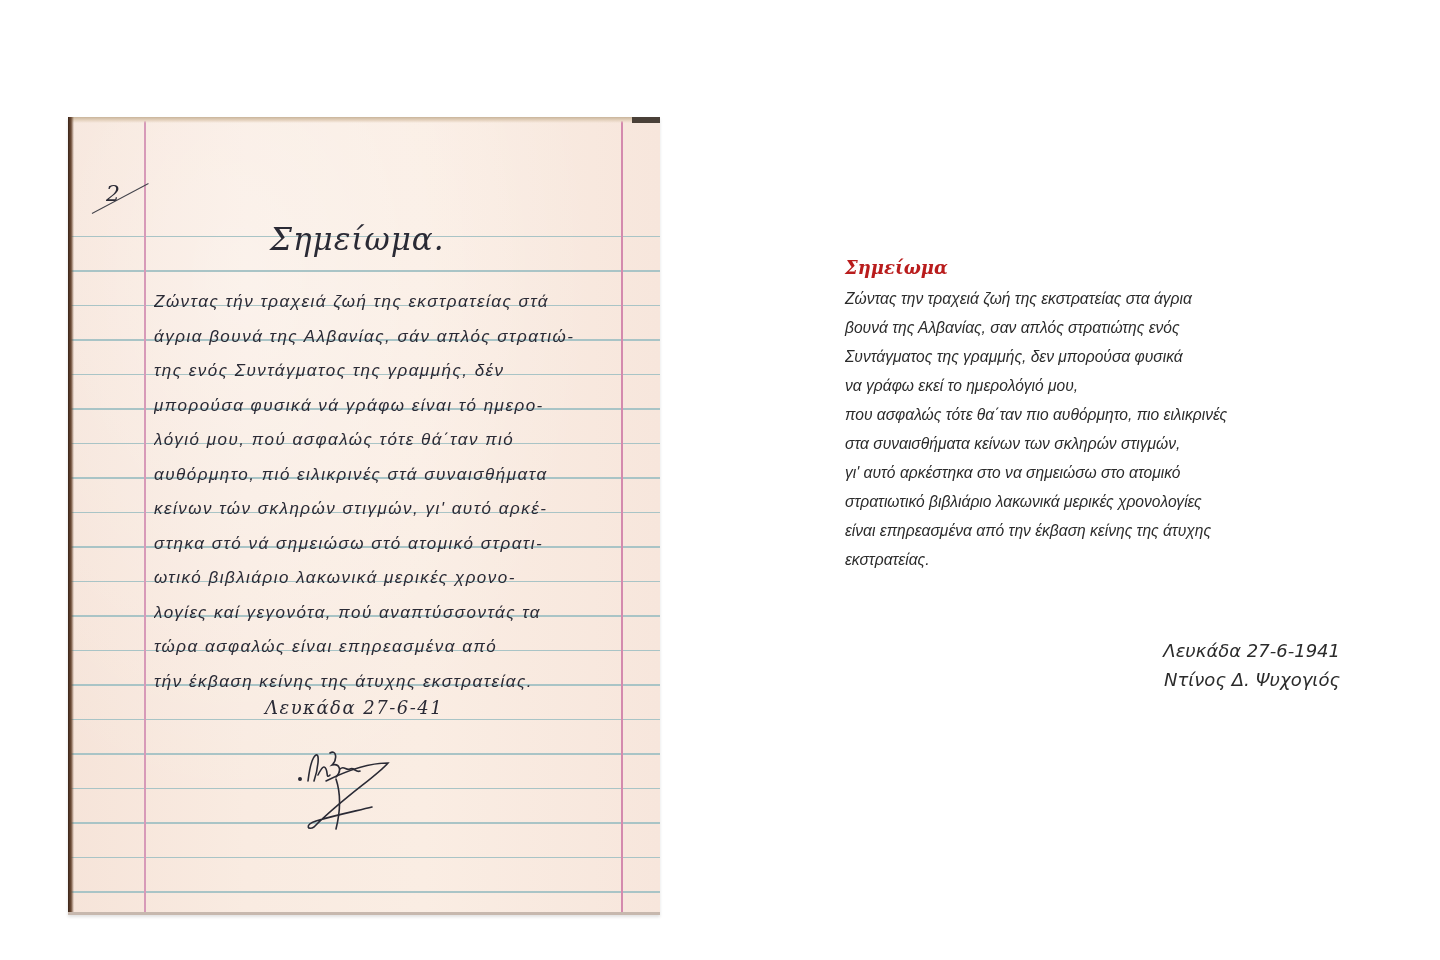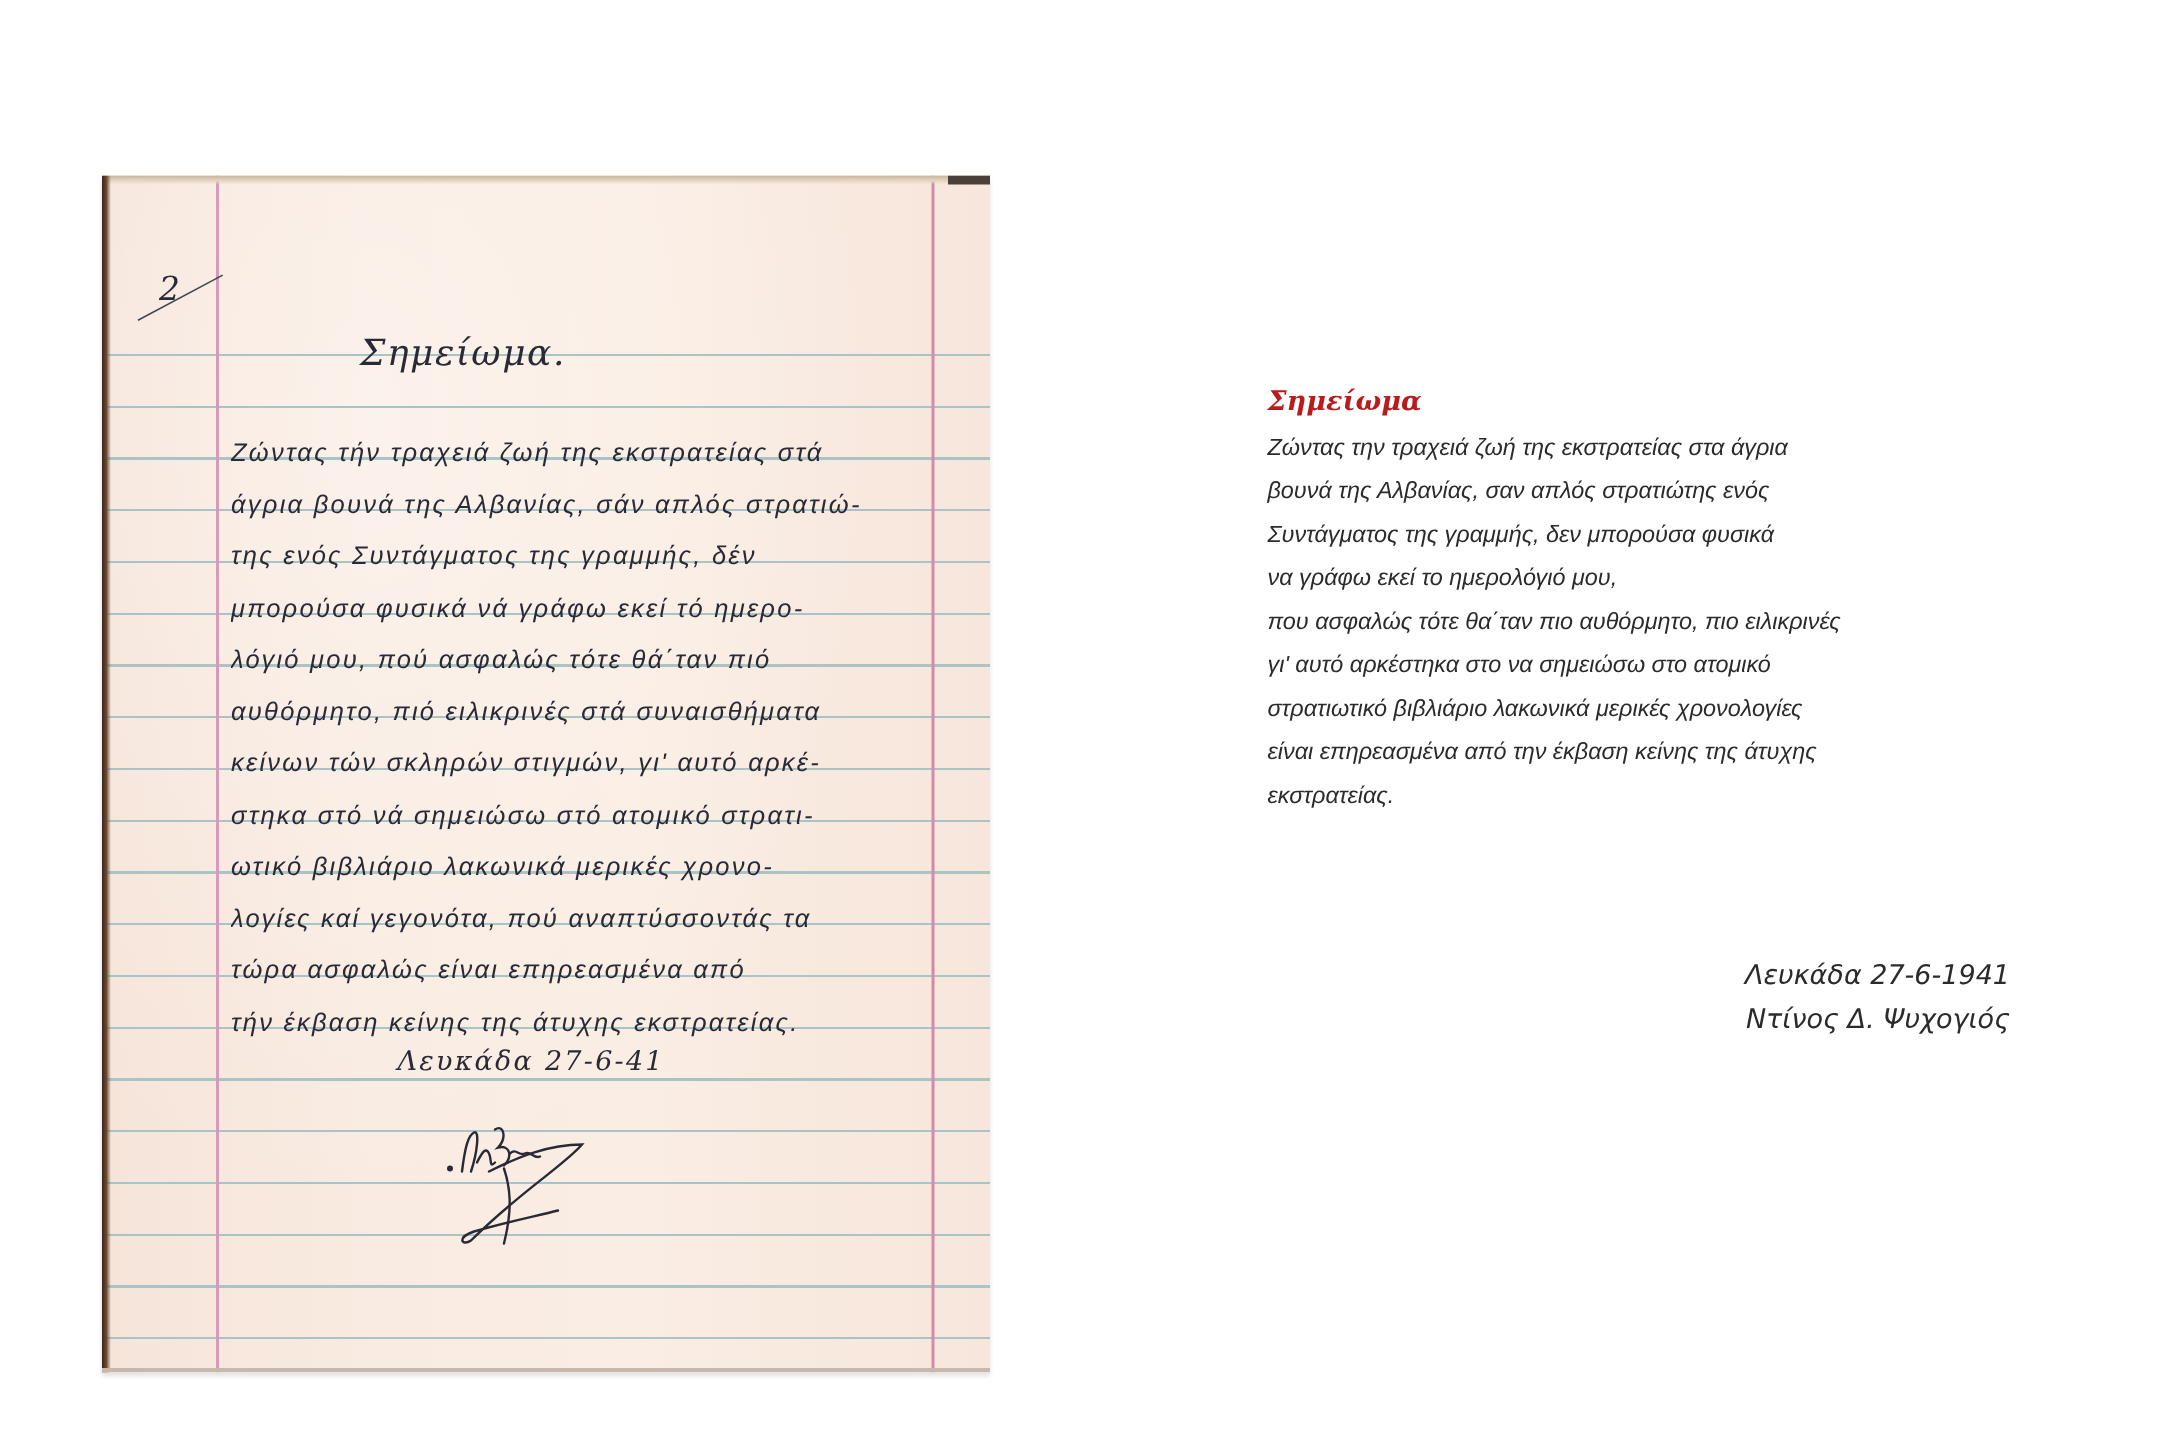--- a/index.html
+++ b/index.html
@@ -22,21 +22,21 @@
   .scan .bottom-edge { position:absolute; left:0; bottom:0; width:100%; height:3px; background:#c7b8ae; }
   .rules { position:absolute; left:0; top:86px; width:100%; height:712px;
     background-image: repeating-linear-gradient(180deg, rgba(0,0,0,0) 0px, rgba(0,0,0,0) 33px, #a9c4c6 33px, #a9c4c6 34.5px);
   }
   .margin-left { position:absolute; left:76px; top:0; width:1.5px; height:100%; background:#d79ab8; }
   .margin-right { position:absolute; left:553px; top:0; width:1.5px; height:100%; background:#d48aae; }
 
   .hand { position:absolute; color:#2a2a35; font-family:"DejaVu Serif", serif; font-style:italic; white-space:nowrap; }
   .page-num { left:38px; top:64px; font-size:22px; }
   .page-num-stroke { position:absolute; left:24px; top:96px; width:64px; height:1.2px; background:#44444c; transform:rotate(-28deg); transform-origin:left center; }
-  .hand-title { left:172px; top:104px; font-size:24px; letter-spacing:1px; }
+  .hand-title { left:202px; top:104px; font-size:31px; letter-spacing:1px; }
   .hand-lines { position:absolute; left:86px; top:168px; width:470px; }
   .hand-line { display:block; height:34.5px; line-height:34.5px; font-size:17px; font-style:italic; color:#2a2a35; letter-spacing:1.5px; white-space:nowrap; overflow:hidden; font-family:Liberation Sans, sans-serif; }
   .hand-date { left:197px; top:580px; font-size:18px; letter-spacing:1.5px; }
   .signature { position:absolute; left:228px; top:628px; width:100px; height:86px; }
 
   
   .transcription { position:absolute; left:845px; top:256px; width:520px; color:#1e1e1e; }
   .tr-title { font-family:"DejaVu Serif", serif; font-weight:bold; font-style:italic; font-size:18px; line-height:24px; margin:0 0 4px 0; color:#b91c1c; }
   .tr-body { font-family:Liberation Sans, sans-serif; font-style:italic; font-size:15.6px; line-height:29px; color:#2b2b2b; }
   .tr-line { display:block; white-space:nowrap; }
@@ -56,21 +56,21 @@
 
   <span class="hand page-num">2</span>
   <div class="page-num-stroke"></div>
 
   <span class="hand hand-title">Σημείωμα.</span>
 
   <div class="hand-lines">
     <span class="hand-line">Ζώντας τήν τραχειά ζωή της εκστρατείας στά</span>
     <span class="hand-line">άγρια βουνά της Αλβανίας, σάν απλός στρατιώ-</span>
     <span class="hand-line">της ενός Συντάγματος της γραμμής, δέν</span>
-    <span class="hand-line">μπορούσα φυσικά νά γράφω εκεί τό ημερο-</span>
+    <span class="hand-line">μπορούσα φυσικά νά γράφω είναι τό ημερο-</span>
     <span class="hand-line">λόγιό μου, πού ασφαλώς τότε θά΄ταν πιό</span>
     <span class="hand-line">αυθόρμητο, πιό ειλικρινές στά συναισθήματα</span>
     <span class="hand-line">κείνων τών σκληρών στιγμών, γι' αυτό αρκέ-</span>
     <span class="hand-line">στηκα στό νά σημειώσω στό ατομικό στρατι-</span>
     <span class="hand-line">ωτικό βιβλιάριο λακωνικά μερικές χρονο-</span>
     <span class="hand-line">λογίες καί γεγονότα, πού αναπτύσσοντάς τα</span>
     <span class="hand-line">τώρα ασφαλώς είναι επηρεασμένα από</span>
     <span class="hand-line">τήν έκβαση κείνης της άτυχης εκστρατείας.</span>
   </div>
 
@@ -88,20 +88,21 @@
 </div>
 
 <div class="transcription">
   <h1 class="tr-title">Σημείωμα</h1>
   <div class="tr-body">
     <span class="tr-line">Ζώντας την τραχειά ζωή της εκστρατείας στα άγρια</span>
     <span class="tr-line">βουνά  της Αλβανίας, σαν απλός στρατιώτης ενός</span>
     <span class="tr-line">Συντάγματος της γραμμής, δεν μπορούσα φυσικά</span>
     <span class="tr-line">να γράφω εκεί το ημερολόγιό μου,</span>
     <span class="tr-line">που ασφαλώς τότε θα΄ταν πιο αυθόρμητο, πιο ειλικρινές</span>
+    <span class="tr-line">στα συναισθήματα κείνων των σκληρών στιγμών,</span>
     <span class="tr-line">γι' αυτό αρκέστηκα στο να σημειώσω στο ατομικό</span>
     <span class="tr-line">στρατιωτικό βιβλιάριο λακωνικά μερικές χρονολογίες</span>
     <span class="tr-line">είναι επηρεασμένα από την έκβαση κείνης της άτυχης</span>
     <span class="tr-line">εκστρατείας.</span>
   </div>
 </div>
 
 <div class="tr-sign">
   <span>Λευκάδα 27-6-1941</span>
   <span>Ντίνος Δ. Ψυχογιός</span>

